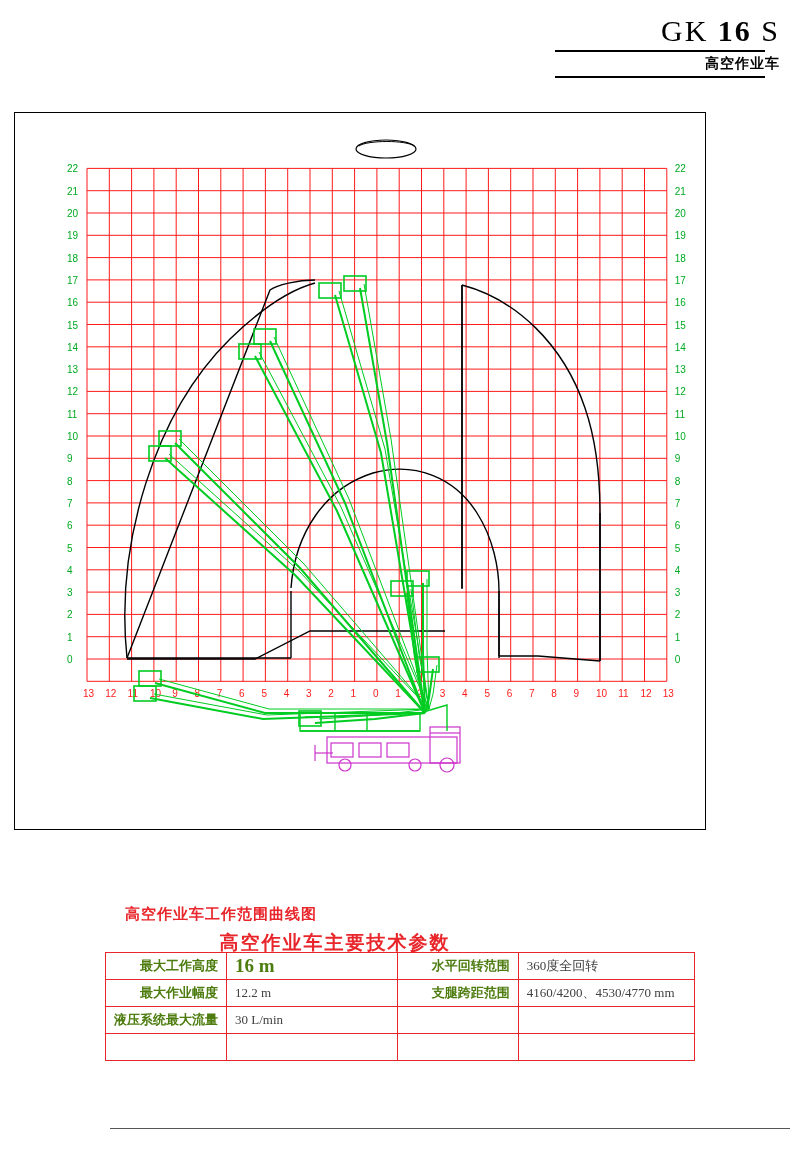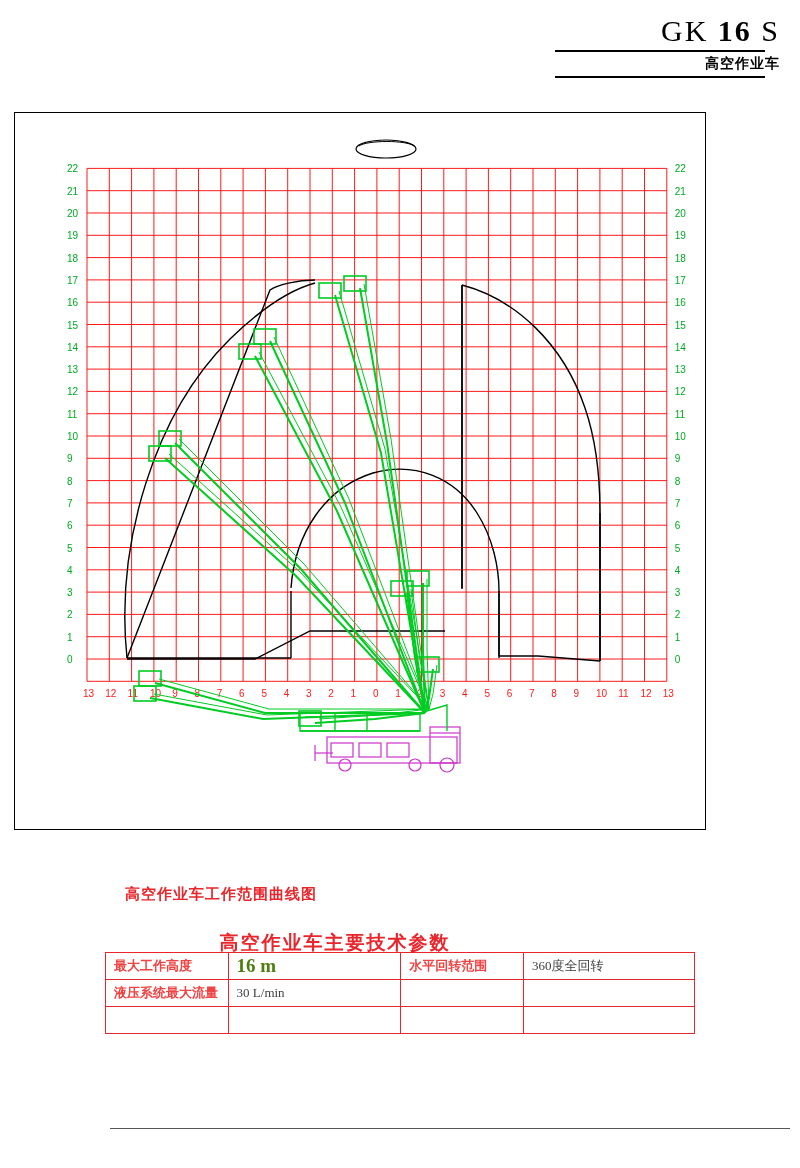--- a/index.html
+++ b/index.html
@@ -9,27 +9,27 @@
   #title-block{position:absolute;left:540px;top:14px;width:240px;text-align:right;}
   #title-main{font-family:"Liberation Serif",serif;font-size:30px;color:#000;letter-spacing:2px;white-space:nowrap;}
   #title-main .model-num{font-weight:bold;}
   #title-rule{width:210px;height:2px;background:#000;margin:2px auto 0 auto;}
   #title-sub{font-size:14px;font-weight:bold;color:#000;margin-top:3px;letter-spacing:1px;}
   #title-rule2{width:210px;height:2px;background:#000;margin:3px auto 0 auto;}
 
   
   #drawing-frame{position:absolute;left:14px;top:112px;width:692px;height:718px;border:1px solid #000;box-sizing:border-box;background:#fff;}
   #diagram-svg{position:absolute;left:0;top:0;}
-  #caption{position:absolute;left:110px;top:772px;font-size:15px;font-weight:bold;color:#e8262b;letter-spacing:1px;}
+  #caption{position:absolute;left:110px;top:792px;font-size:15px;font-weight:bold;color:#e8262b;letter-spacing:1px;}
 
   
   #spec-title{position:absolute;left:0;top:930px;width:670px;text-align:center;font-size:19px;font-weight:bold;color:#e8262b;letter-spacing:2px;}
   #spec-table{position:absolute;left:105px;top:952px;width:590px;border-collapse:collapse;}
   #spec-table td{border:1px solid #e8262b;height:26px;padding:0 8px;font-size:13px;color:#e8262b;font-family:"Liberation Sans",sans-serif;}
-  #spec-table td.label{width:120px;color:#ef4444;font-weight:bold;}
+  #spec-table td.label{width:120px;color:#4d7c0f;font-weight:bold;text-align:right;}
   #spec-table td.value{width:175px;color:#404040;font-family:"Liberation Serif",serif;}
   #spec-table td.value.hl{color:#4d7c0f;font-size:19px;font-weight:bold;}
 
   
   #bottom-rule{position:absolute;left:110px;top:1128px;width:680px;height:1px;background:#555;}
 </style>
 </head>
 <body>
 
 <div id="title-block">
@@ -286,20 +286,26 @@
 
 <table id="spec-table">
   <tbody id="spec-tbody">
       <tr>
         <td class="label">最大工作高度</td>
         <td class="value hl">16 m</td>
         <td class="label">水平回转范围</td>
         <td class="value">360度全回转</td>
       </tr>
       <tr>
+        <td class="label">最大作业幅度</td>
+        <td class="value">12.2 m</td>
+        <td class="label">支腿跨距范围</td>
+        <td class="value">4160/4200、4530/4770 mm</td>
+      </tr>
+      <tr>
         <td class="label">液压系统最大流量</td>
         <td class="value">30 L/min</td>
         <td class="label"></td>
         <td class="value"></td>
       </tr>
       <tr>
         <td class="label"></td>
         <td class="value"></td>
         <td class="label"></td>
         <td class="value"></td>

